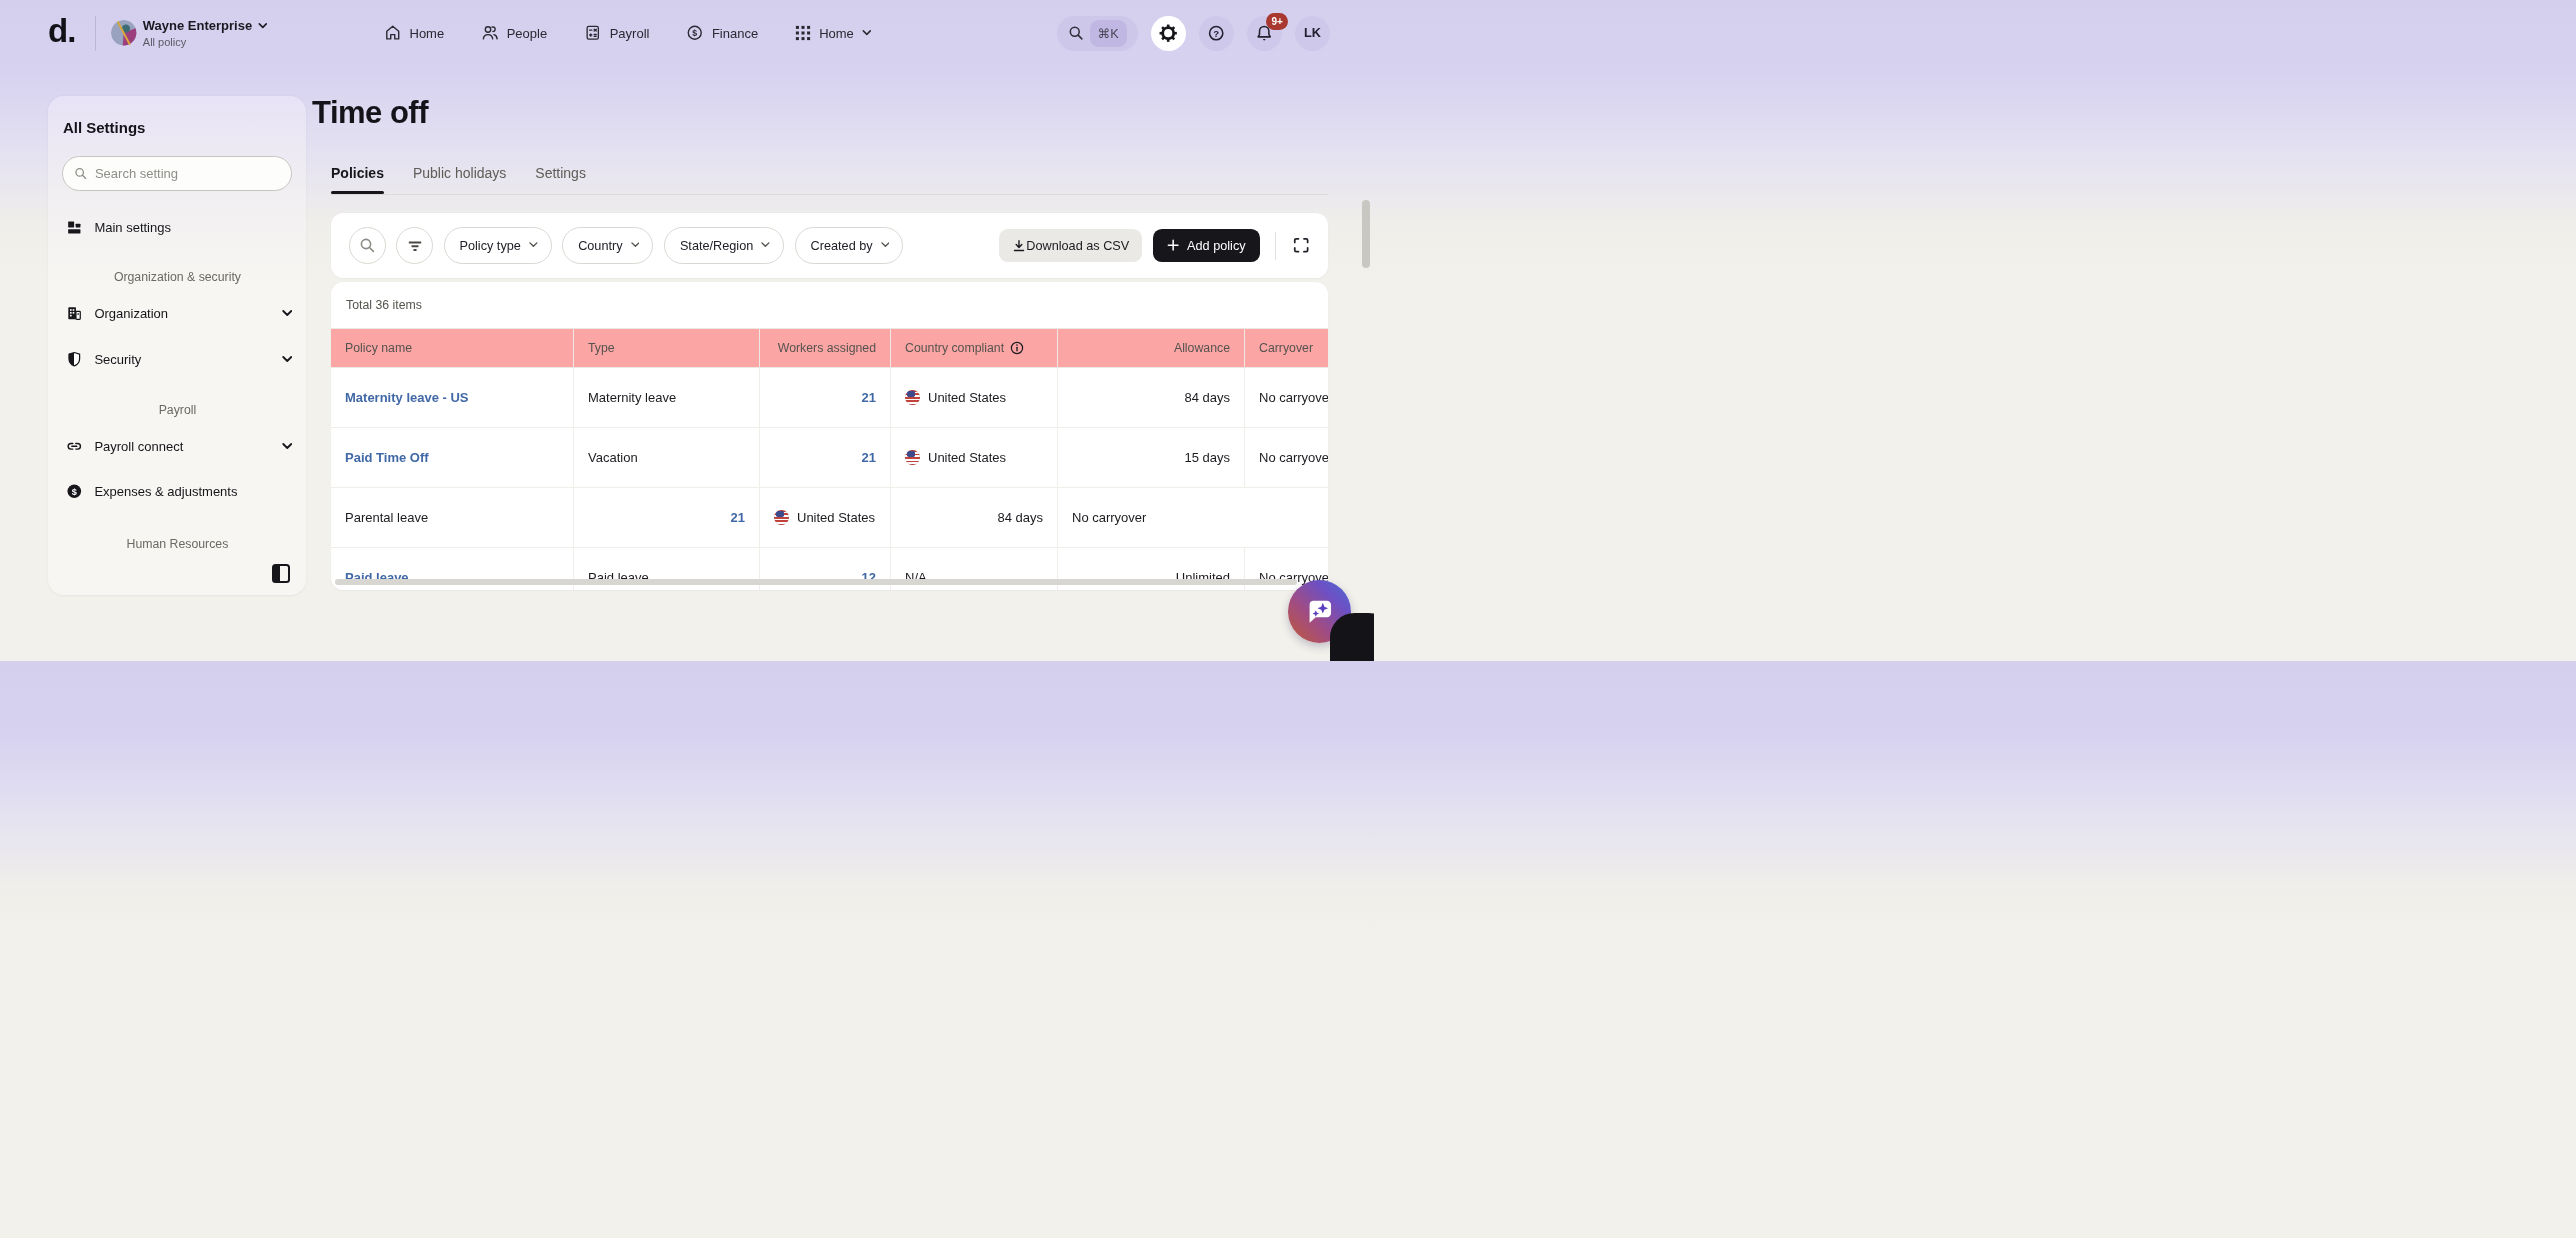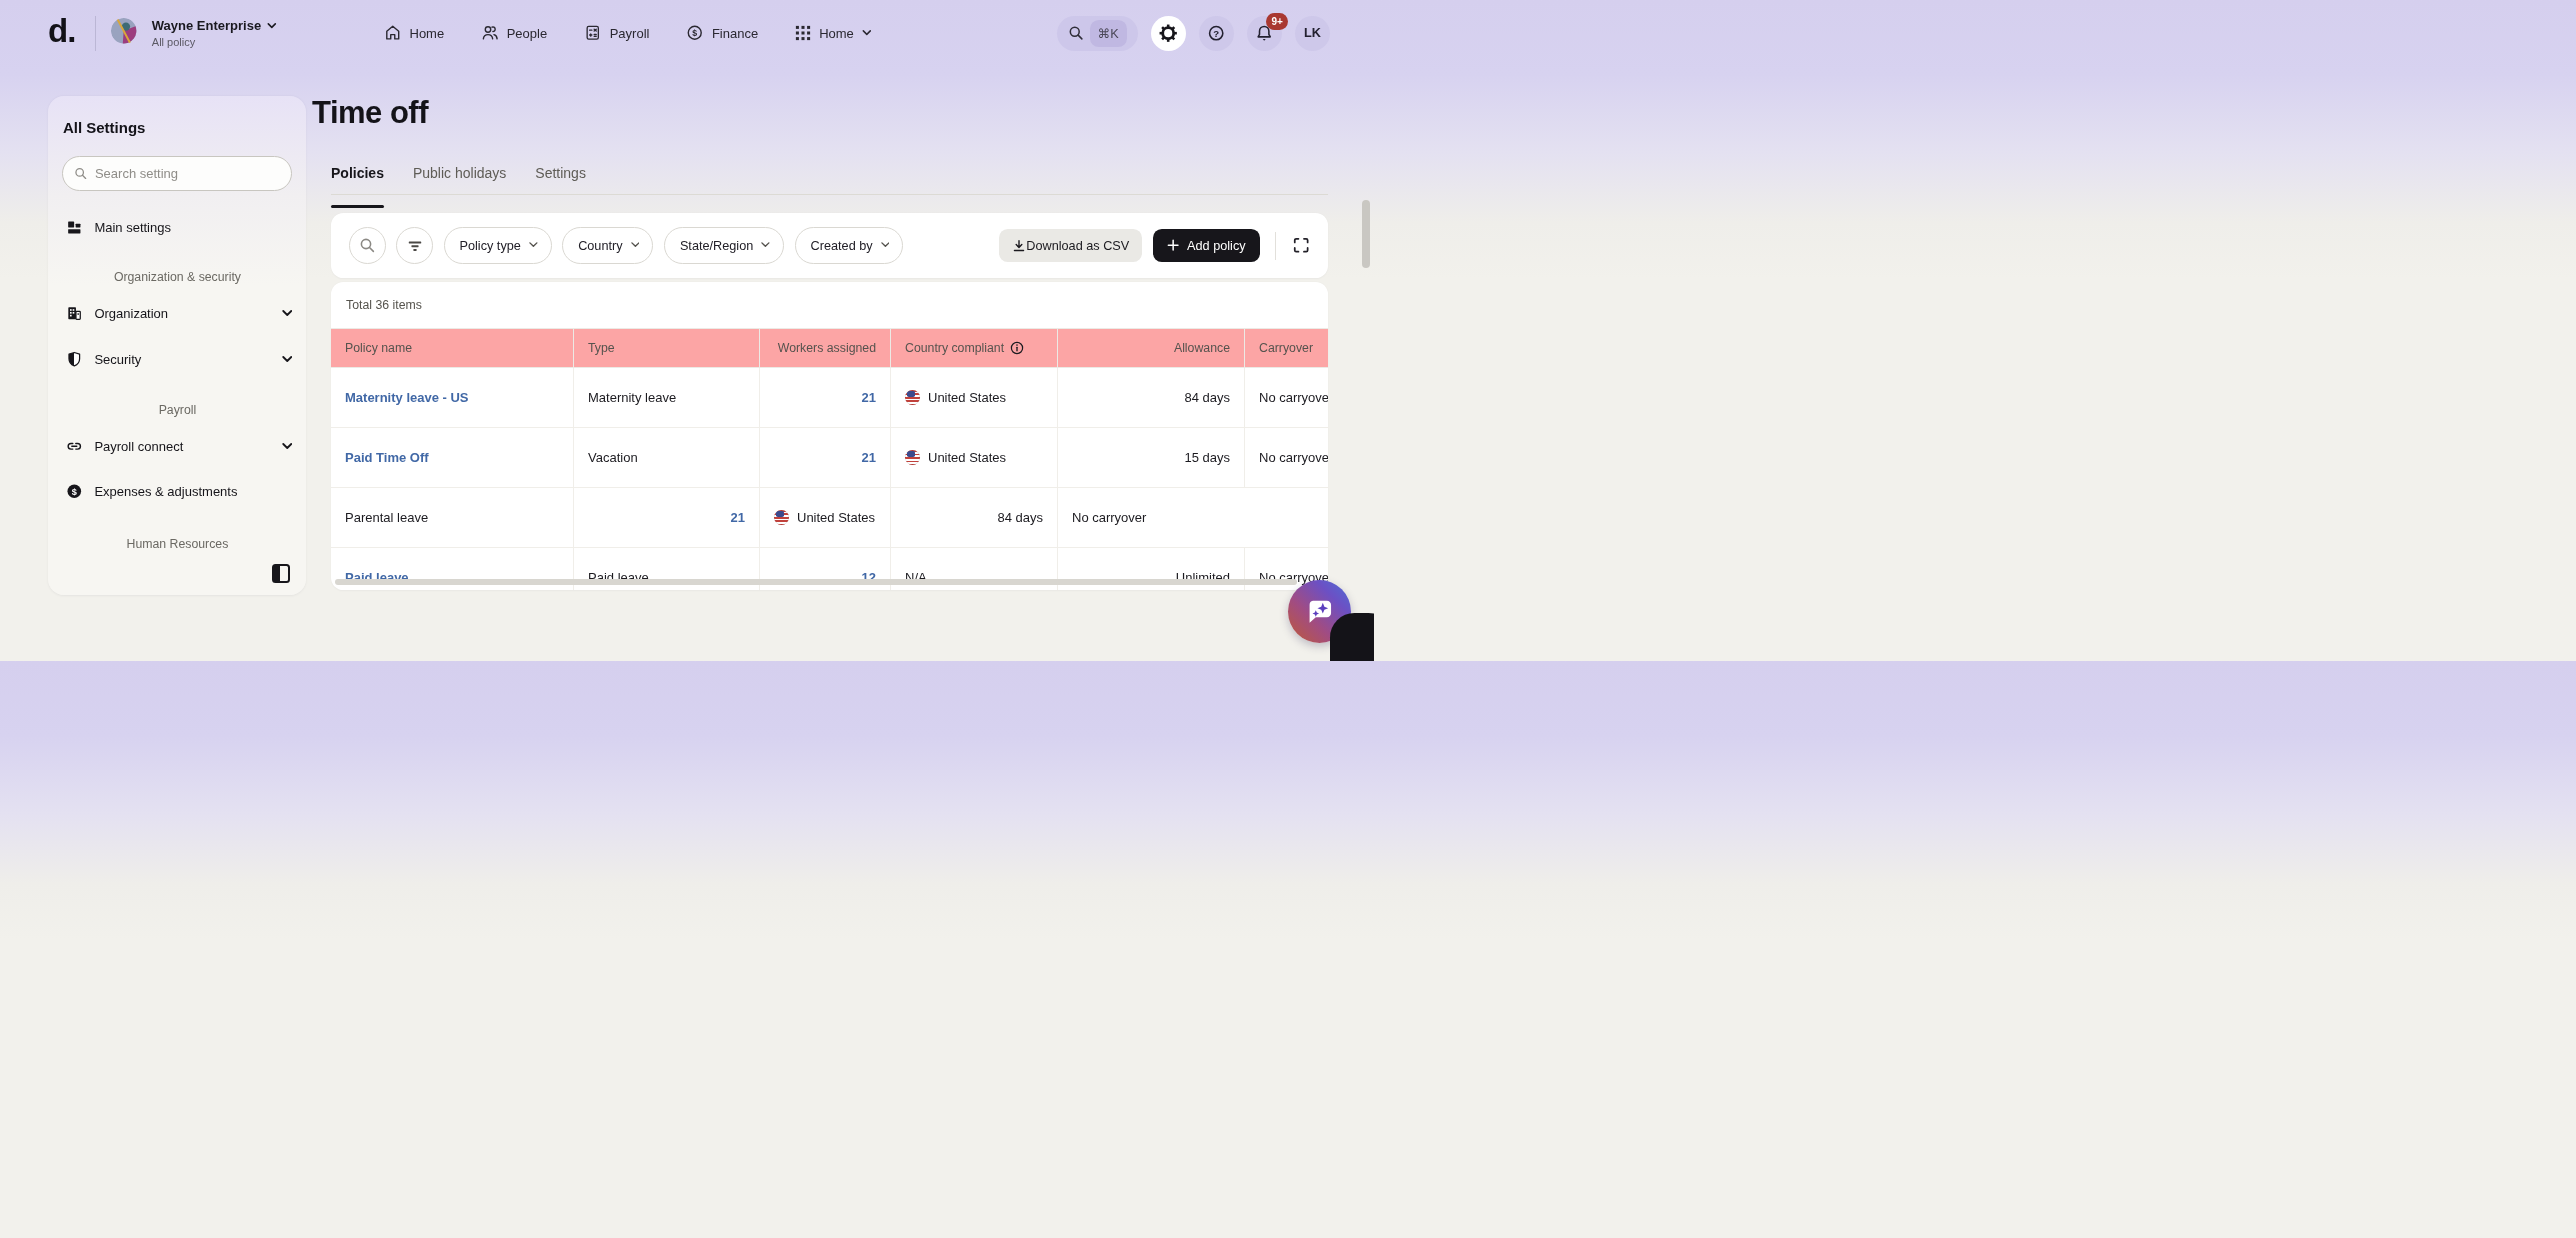--- a/index.html
+++ b/index.html
@@ -8,21 +8,21 @@
     font-family:"Liberation Sans", sans-serif;
     background:linear-gradient(180deg,#D5CFEE 0px,#D7D2F0 74px,#E4E1F1 153px,#EFEEEA 223px,#F2F1EC 280px,#F2F1EC 100%);
     position:relative; color:#1B1A1F;
   }
   svg { display:block; }
 
   
   .nav { position:absolute; top:0; left:0; right:0; height:66px; display:flex; align-items:center; padding:0 44px 0 48px; }
   .logo { font-size:33px; font-weight:700; letter-spacing:-0.9px; color:#121117; line-height:1; margin-top:-5.3px; }
   .nav-divider { width:0.9px; height:35px; background:rgba(30,25,60,.14); margin:0 16px 0 19px; }
-  .org-switch { display:flex; align-items:flex-start; gap:15px; cursor:pointer; }
+  .org-switch { display:flex; align-items:center; gap:6px; cursor:pointer; }
   .org-avatar { width:25.4px; height:25.4px; border-radius:50%; overflow:hidden; flex:0 0 auto; }
   .org-name { font-size:13px; font-weight:700; color:#1A1920; display:flex; align-items:center; gap:6.1px; }
   .org-sub { font-size:11px; color:#5B5964; margin-top:2.6px; }
   .nav-menu { position:absolute; left:384px; top:0; height:66px; display:flex; align-items:center; gap:37px; }
   .nav-item { display:flex; align-items:center; gap:8px; font-size:13px; font-weight:500; color:#2A2831; cursor:pointer; white-space:nowrap; }
   .nav-right { position:absolute; right:44px; top:0; height:66px; display:flex; align-items:center; gap:13px; }
   .search-pill { height:35px; width:81px; border-radius:17.5px; background:#CDC7EA; display:flex; align-items:center; padding:0 4.4px 0 10.5px; gap:6.1px; cursor:pointer; }
   .kbd-chip { background:#C0B8E2; border-radius:8.8px; height:27px; padding:0 8px; display:flex; align-items:center; font-size:12.7px; color:#4A4757; }
   .circle-btn { width:35px; height:35px; border-radius:50%; background:#CEC8EA; display:flex; align-items:center; justify-content:center; cursor:pointer; position:relative; }
   .circle-btn.active { background:#FFFFFF; }
@@ -39,21 +39,21 @@
   .sb-search input::placeholder { color:#8F8D88; }
   .sb-item { display:flex; align-items:center; gap:11.4px; height:21px; margin:0 0 0 4.4px; font-size:13px; font-weight:500; color:#16151A; cursor:pointer; }
   .sb-item .grow { flex:1; }
   .sb-label { font-size:12.3px; color:#6B6963; margin:0 0 0 0.9px;text-align:center; }
   .collapse-btn { position:absolute; right:16px; bottom:12.3px; width:18.4px; height:18.4px; cursor:pointer; }
   .collapse-glyph { width:18.4px; height:18.4px; border:2.3px solid #17161B; border-radius:3.5px; background:linear-gradient(90deg,#17161B 0 42%, transparent 42%); }
 
   
   .page-title { position:absolute; left:312px; top:95px; font-size:31px; font-weight:700; letter-spacing:-0.5px; color:#141319; }
   .tabs { position:absolute; left:331px; top:165px; display:flex; gap:29px; }
-  .tab { font-size:14px; color:#5E5C56; padding-bottom:27px; cursor:pointer; position:relative; }
+  .tab { font-size:14px; color:#5E5C56; padding-bottom:13px; cursor:pointer; position:relative; }
   .tab.active { color:#17161B; font-weight:700; }
   .tab.active::after { content:""; position:absolute; left:0; right:0; bottom:0; height:2.6px; background:#17161B; border-radius:1.8px; }
   .tabs-rule { position:absolute; left:331px; top:194px; width:997px; height:0.9px; background:#DCDAD4; }
 
   .toolbar { position:absolute; left:331px; top:213px; width:997px; height:65px; background:#fff; border-radius:12.3px;
     box-shadow:0 0.9px 1.8px rgba(25,20,45,.04); display:flex; align-items:center; padding:0 17.5px; gap:10.5px; }
   .icon-circle { width:37px; height:37px; border-radius:50%; border:1.3px solid #DAD8D2; background:#fff; display:flex; align-items:center; justify-content:center; cursor:pointer; flex:0 0 auto; }
   .pill { height:37px; border:1.3px solid #DAD8D2; border-radius:18.4px; background:#fff; display:flex; align-items:center; gap:8px; padding:0 13px 0 15px; font-size:12.7px; color:#222028; cursor:pointer; white-space:nowrap; }
   .toolbar .spacer { flex:1; }
   .btn-secondary { height:33px; border-radius:8.8px; background:#EAE9E5; display:flex; align-items:center; padding:0 13px; font-size:12.7px; font-weight:500; color:#1B1A1F; cursor:pointer; white-space:nowrap; }

